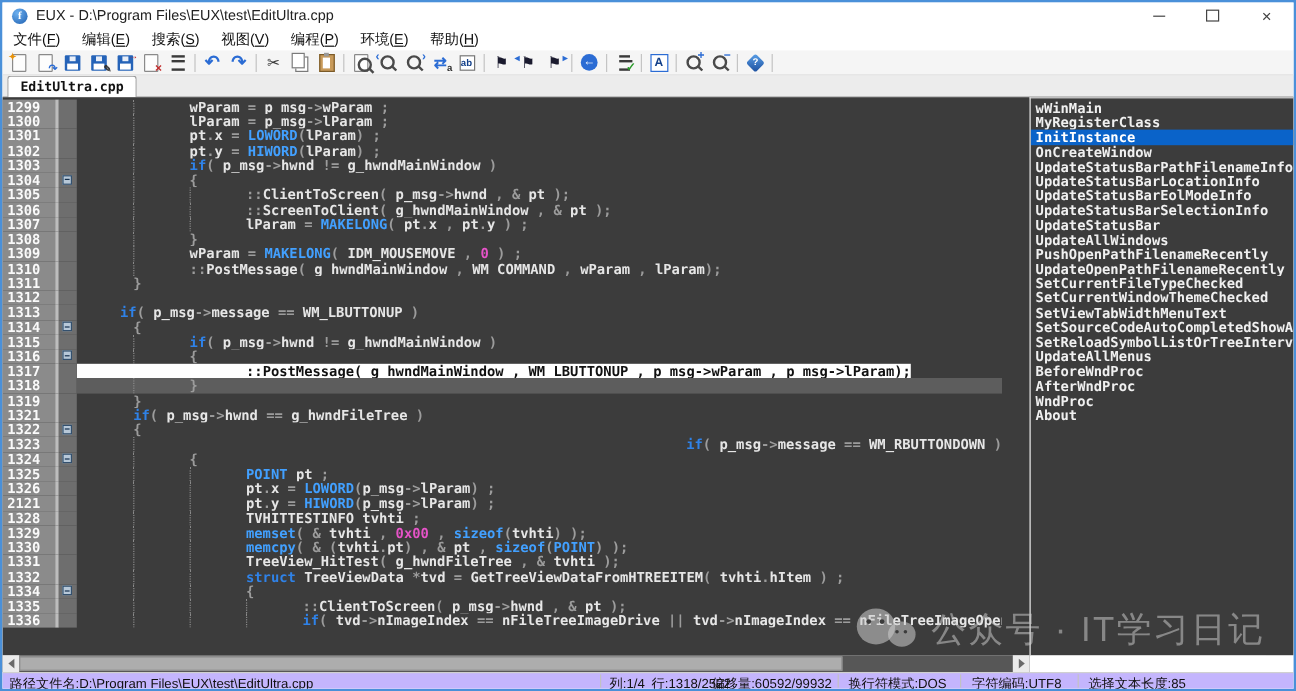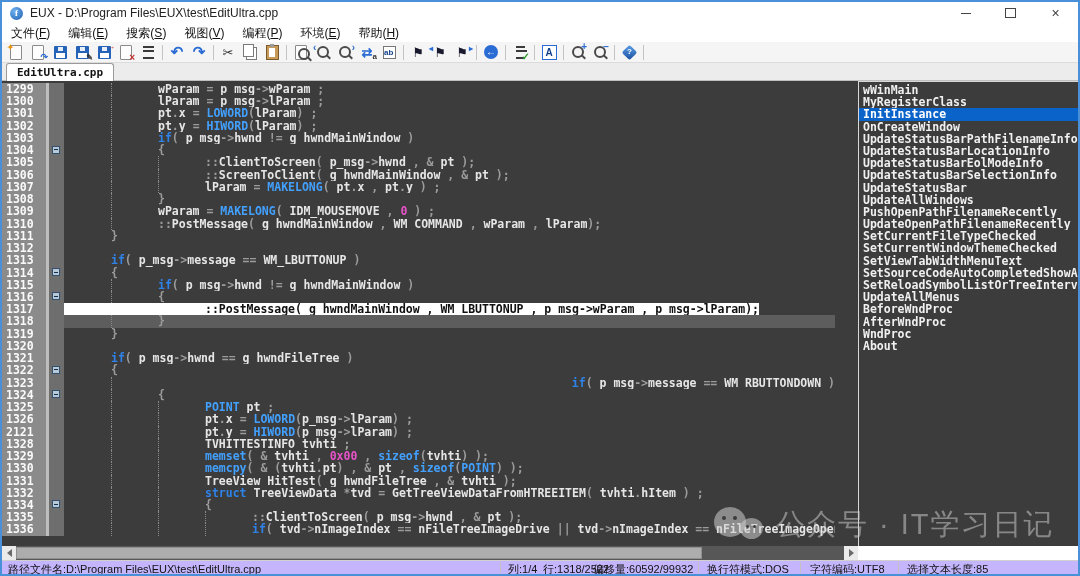--- a/index.html
+++ b/index.html
@@ -330,21 +330,21 @@
         <div class="crow">
           <span class="lnum">1312</span>
           <span class="lstrip"></span>
           <span class="lfold"></span>
           <span class="lcontent" style="padding-left: 0px;"></span>
         </div>
         <div class="crow">
           <span class="lnum">1313</span>
           <span class="lstrip"></span>
           <span class="lfold"></span>
-          <span class="lcontent" style="padding-left: 47px;"><span class="t-k">if</span><span class="t-o">( </span><span class="t-i">p_msg</span><span class="t-o">-&gt;</span><span class="t-i">message</span><span class="t-o"> == </span><span class="t-i">WM_LBUTTONUP</span><span class="t-o"> )</span></span>
+          <span class="lcontent" style="padding-left: 28px; margin-left: 8px;"><span class="t-k">if</span><span class="t-o">( </span><span class="t-i">p_msg</span><span class="t-o">-&gt;</span><span class="t-i">message</span><span class="t-o"> == </span><span class="t-i">WM_LBUTTONUP</span><span class="t-o"> )</span></span>
         </div>
         <div class="crow">
           <span class="lnum">1314</span>
           <span class="lstrip"></span>
           <span class="lfold">
             <div class="fbox"></div>
           </span>
           <span class="lcontent" style="padding-left: 47px;"><span class="t-o">{</span></span>
         </div>
         <div class="crow">
@@ -371,26 +371,20 @@
           <span class="lnum">1318</span>
           <span class="lstrip"></span>
           <span class="lfold"></span>
           <span class="lcontent" style="padding-left: 94px;"><div class="guide" style="left: 47px;"></div><span class="t-o">}</span></span>
         </div>
         <div class="crow">
           <span class="lnum">1319</span>
           <span class="lstrip"></span>
           <span class="lfold"></span>
           <span class="lcontent" style="padding-left: 47px;"><span class="t-o">}</span></span>
-        </div>
-        <div class="crow">
-          <span class="lnum">1320</span>
-          <span class="lstrip"></span>
-          <span class="lfold"></span>
-          <span class="lcontent" style="padding-left: 0px;"></span>
         </div>
         <div class="crow">
           <span class="lnum">1321</span>
           <span class="lstrip"></span>
           <span class="lfold"></span>
           <span class="lcontent" style="padding-left: 47px;"><span class="t-k">if</span><span class="t-o">( </span><span class="t-i">p_msg</span><span class="t-o">-&gt;</span><span class="t-i">hwnd</span><span class="t-o"> == </span><span class="t-i">g_hwndFileTree</span><span class="t-o"> )</span></span>
         </div>
         <div class="crow">
           <span class="lnum">1322</span>
           <span class="lstrip"></span>

